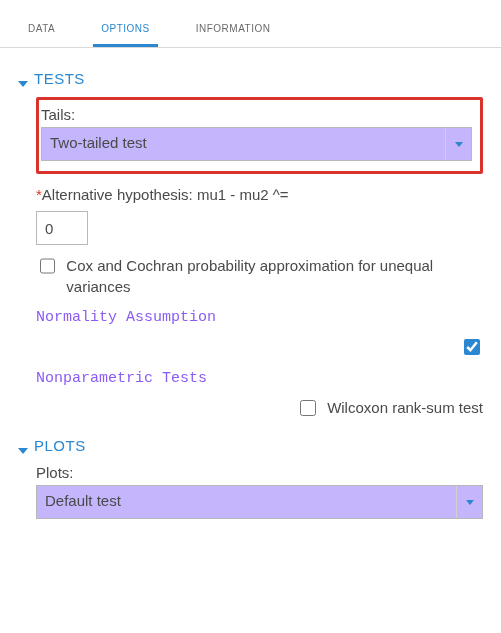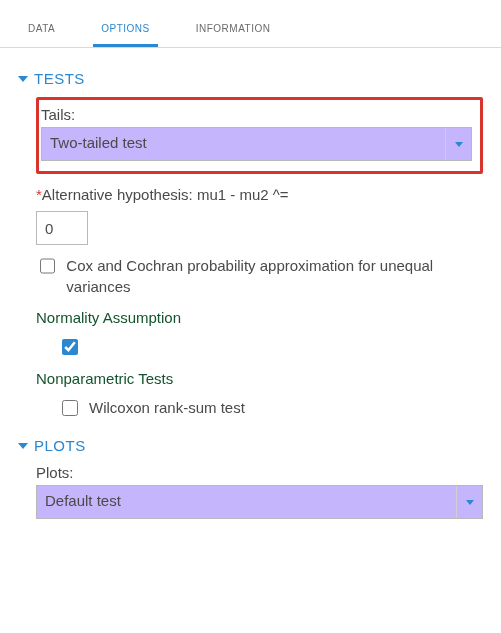--- a/index.html
+++ b/index.html
@@ -42,21 +42,21 @@
     overflow-y: auto;
     padding: 14px 18px 18px 18px;
   }
   
   .pane::-webkit-scrollbar { width: 10px; }
   .pane::-webkit-scrollbar-track { background: #fff; }
   .pane::-webkit-scrollbar-thumb { background: #6b7a92; border-radius: 2px; }
 
   .section-header {
     display: flex;
-    align-items: center;
+    align-items: flex-end;
     gap: 6px;
     color: #2a87d0;
     font-size: 15px;
     letter-spacing: 0.5px;
     margin: 8px 0 6px 0;
     cursor: pointer;
   }
   .section-header .tri {
     width: 0; height: 0;
     border-left: 5px solid transparent;
@@ -113,29 +113,31 @@
     font-size: 15px;
     color: #4a4a4a;
     margin-top: 4px;
   }
   .check-row {
     display: flex;
     align-items: flex-start;
     gap: 8px;
     margin: 10px 0 4px 0;
     line-height: 1.4;
+    justify-content: flex-end;
   }
   .check-row input[type=checkbox] {
     margin-top: 3px;
     width: 16px; height: 16px;
     accent-color: #2a87d0;
   }
   .subhead {
     margin: 12px 0 6px 0;
-    color: #14532d;
+    color: #8b5cf6;
+    font-family: Liberation Mono, monospace;
   }
   .indent {
     padding-left: 22px;
   }
 </style>
 </head>
 <body>
 
 <div class="app">
 

